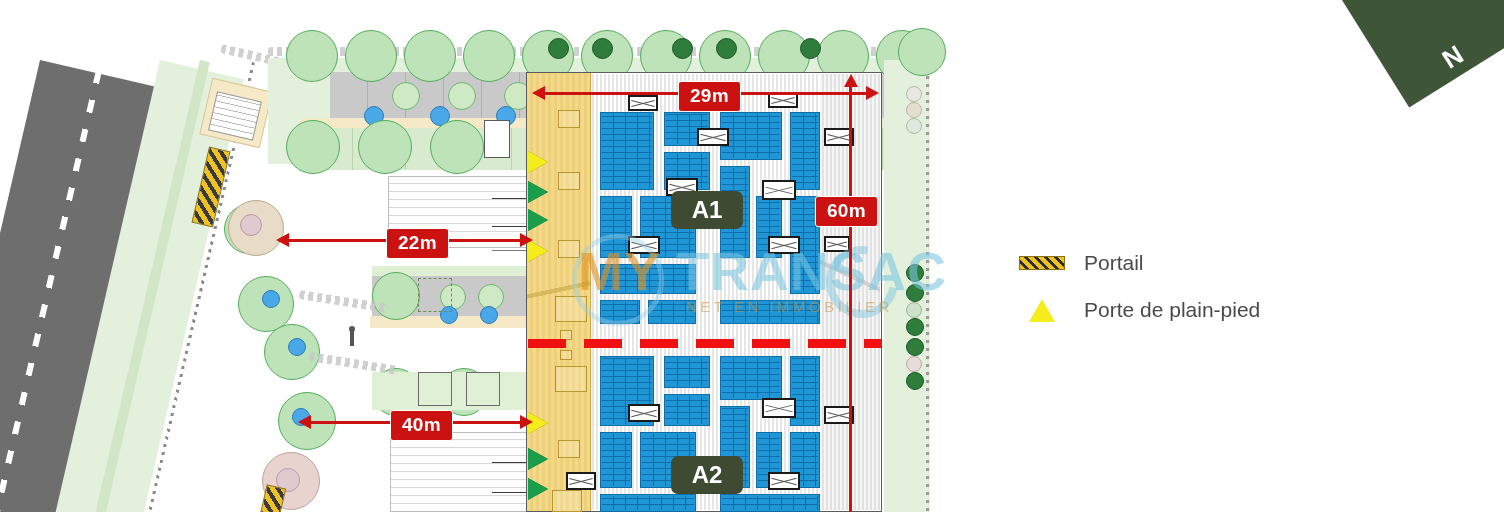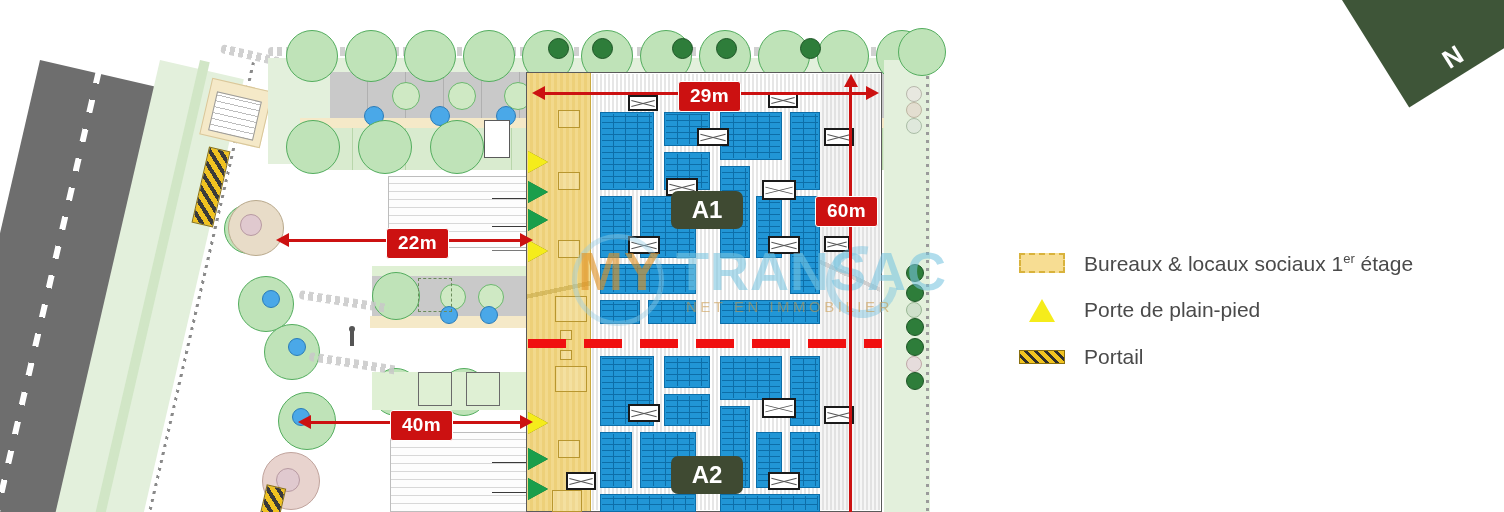--- a/index.html
+++ b/index.html
@@ -425,43 +425,35 @@
     <div class="arrow arr-right" style="left:520px;top:415px;"></div>
     <div class="dim-label" style="left:390px;top:410px;">40m</div>
 
     <div class="zone-label" style="left:671px;top:191px;width:72px;height:38px;">A1</div>
     <div class="zone-label" style="left:671px;top:456px;width:72px;height:38px;">A2</div>
 
   </div>
 
   <div id="legend">
 
+
     <div class="leg-row">
       <div class="leg-sw">
-        <div class="sw-office"></div>
-      </div>
-      <div class="leg-txt">
-        Bureaux &amp; locaux sociaux 1<sup>er</sup> étage
-      </div>
+        <div class="sw-portail"></div>
+      </div>
+      <div class="leg-txt">Portail</div>
     </div>
 
     <div class="leg-row">
       <div class="leg-sw">
         <div class="sw-tri sw-tri-y"></div>
       </div>
       <div class="leg-txt">Porte de plain-pied</div>
     </div>
 
-    <div class="leg-row">
-      <div class="leg-sw">
-        <div class="sw-portail"></div>
-      </div>
-      <div class="leg-txt">Portail</div>
-    </div>
-
 
   </div>
 
   <div id="banner">
     <div id="banner-txt">N E</div>
   </div>
 
 </div>
 
 </body></html>

